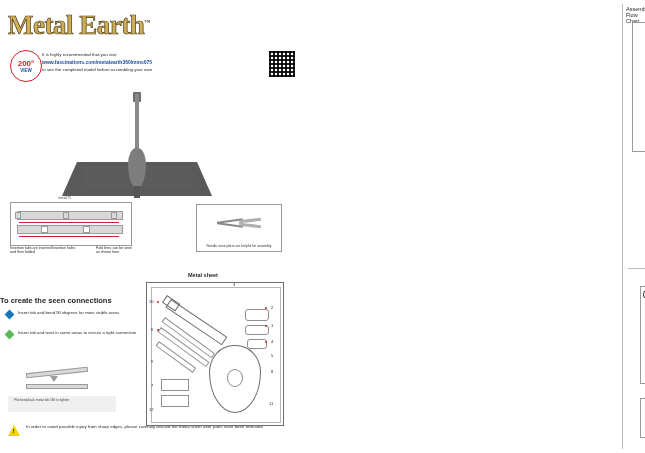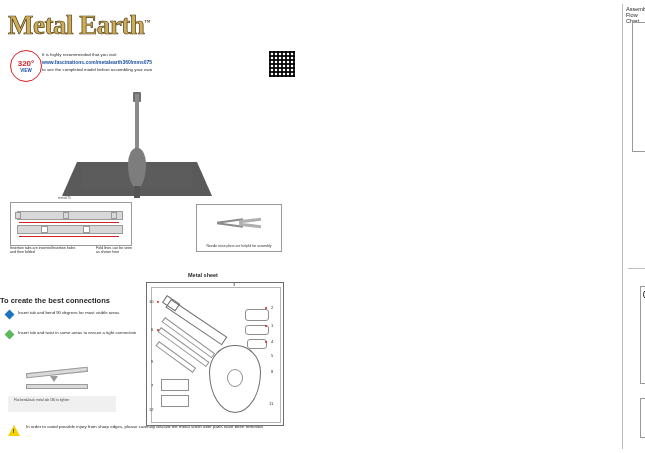--- a/index.html
+++ b/index.html
@@ -103,21 +103,21 @@
 
   <div class="abs" id="left-column">
 
     <div class="abs" id="logo-block">
       <div id="logo-metal-earth">
         <span>Metal Earth</span><span id="logo-tm">™</span>
       </div>
     </div>
 
     <div class="abs" id="badge360">
-      <span class="t1">320°</span>
+      <span class="t1">200°</span>
       <span class="t2">VIEW</span>
     </div>
 
     <div class="abs" id="rec-wrap">
       <div id="rec-line1">It is highly recommended that you visit</div>
       <div id="rec-url">www.fascinations.com/metalearth360/mms075</div>
       <div id="rec-line3">to see the completed model before assembling your own</div>
     </div>
 
     <div class="abs" id="qr"></div>
@@ -155,21 +155,21 @@
     <div class="abs" id="pliers-box">
       <div class="abs" style="left:20px;top:8px;width:46px;height:20px;">
         <div class="abs" style="left:0;top:7px;width:26px;height:2px;background:#8a8a8a;transform:rotate(-8deg);"></div>
         <div class="abs" style="left:0;top:11px;width:26px;height:2px;background:#8a8a8a;transform:rotate(8deg);"></div>
         <div class="abs" style="left:22px;top:6px;width:22px;height:3px;background:#b0b0b0;transform:rotate(-6deg);"></div>
         <div class="abs" style="left:22px;top:11px;width:22px;height:3px;background:#b0b0b0;transform:rotate(6deg);"></div>
       </div>
       <div id="pliers-caption">Needle nose pliers are helpful for assembly</div>
     </div>
 
-    <div class="abs" id="best-title">To create the best connections</div>
+    <div class="abs" id="best-title">To create the seen connections</div>
 
     <div class="bullet-row abs" style="top:310px;">
       <span class="dia"></span>
       <div class="bullet-text">Insert tab and bend 90 degrees for most visible areas</div>
     </div>
 
     <div class="bullet-row abs" style="top:330px;">
       <span class="dia green"></span>
       <div class="bullet-text">Insert tab and twist in some areas to ensure a tight connection</div>
     </div>

